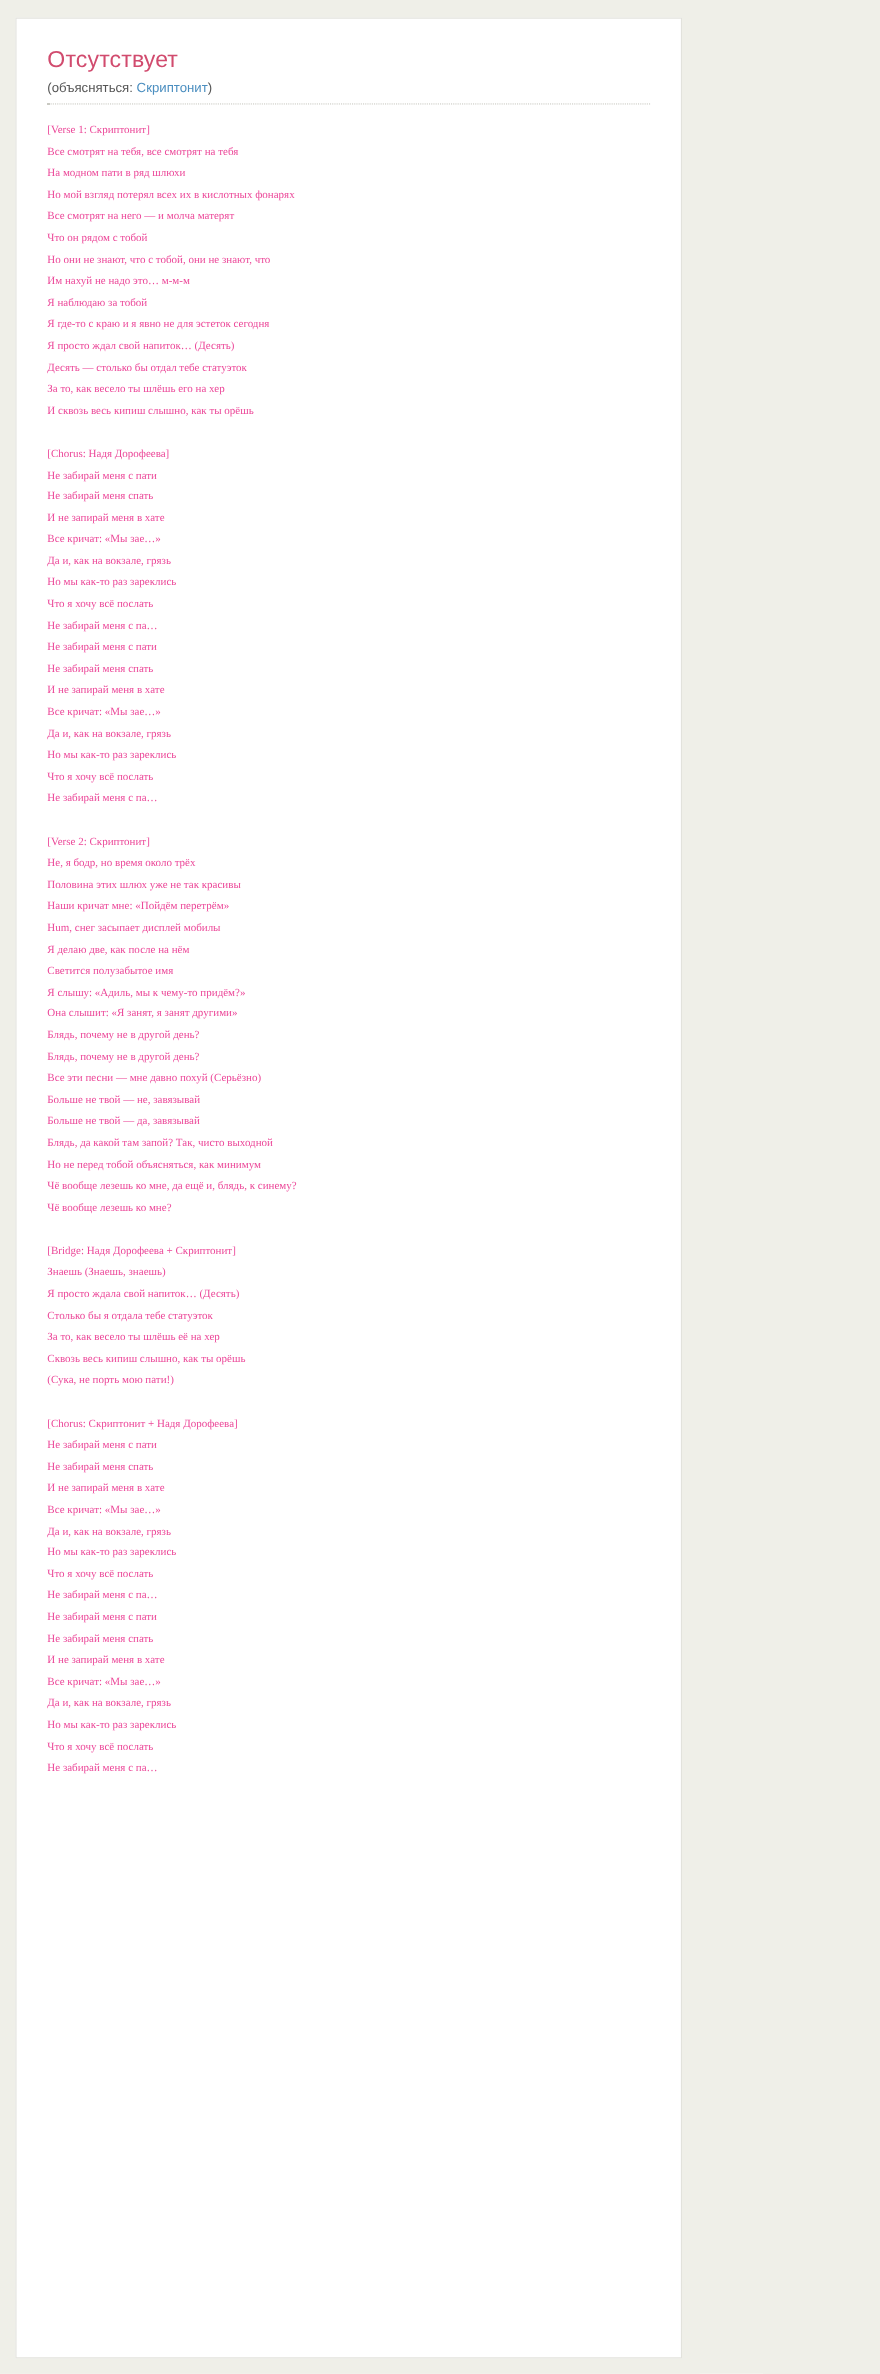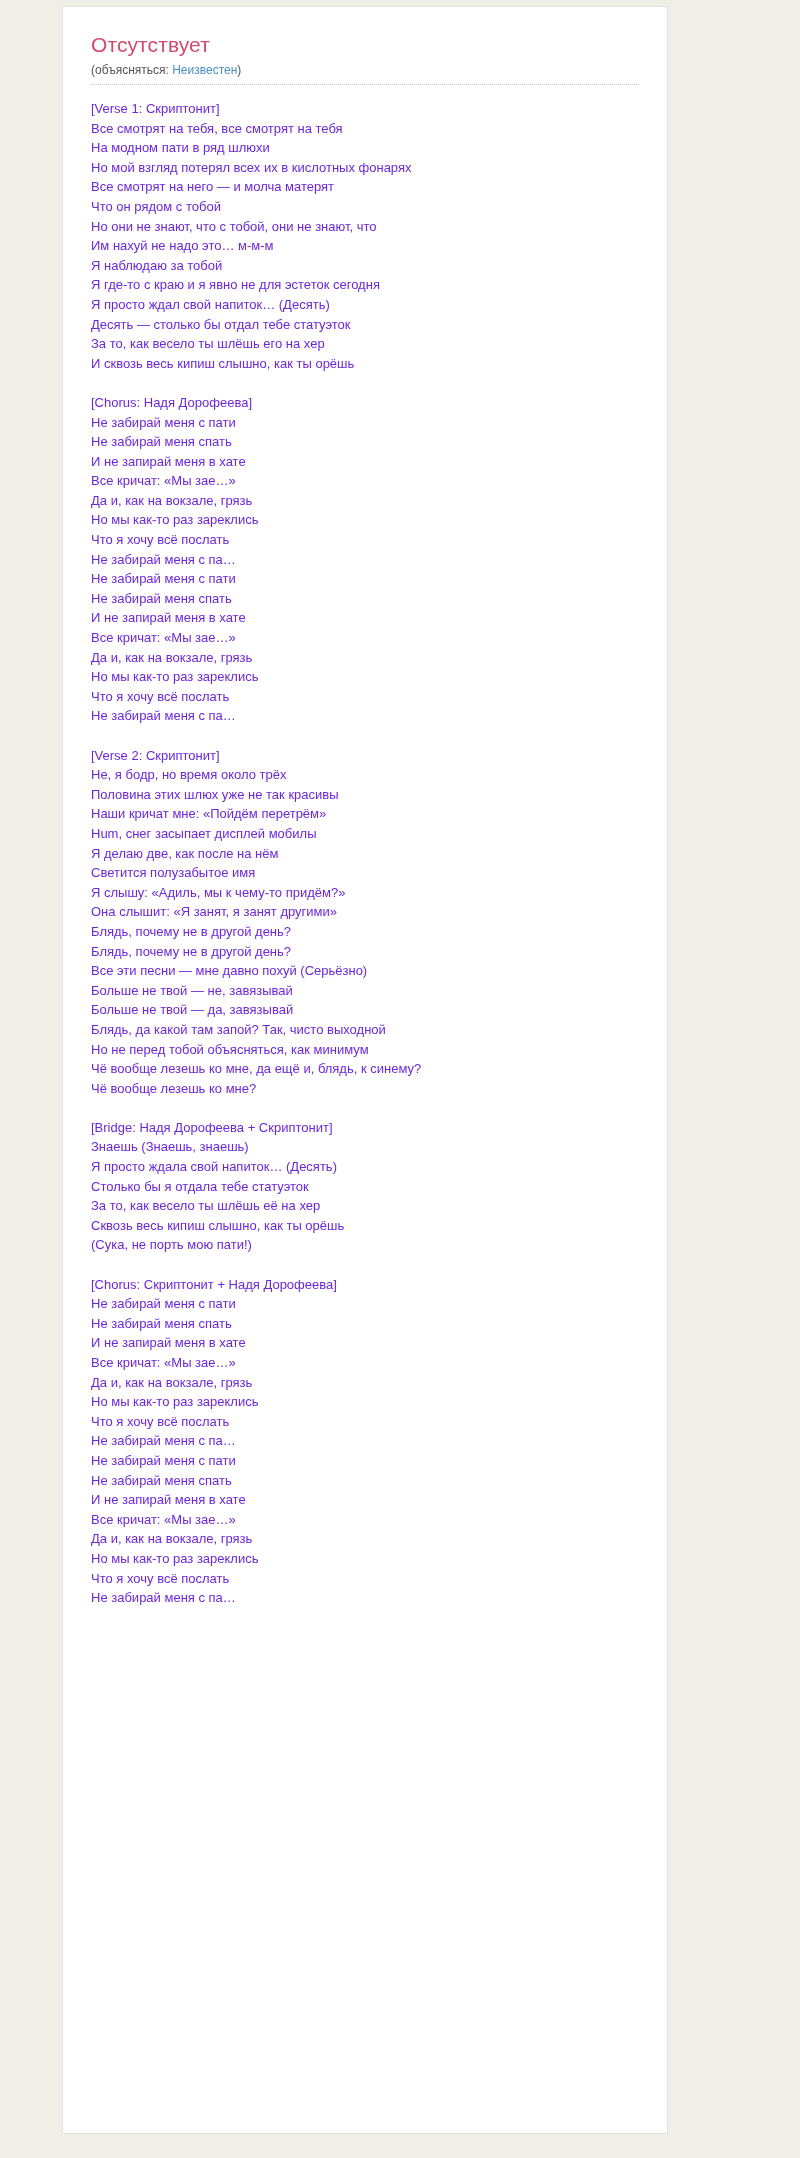--- a/index.html
+++ b/index.html
@@ -9,23 +9,22 @@
   body {
     width: 800px;
     min-height: 2158px;
     background: #efefe8;
     font-family: "Liberation Sans", sans-serif;
   }
   .page-frame {
     box-sizing: border-box;
     width: 636px;
     min-height: 2158px;
-    padding: 6px 16px 14px 14px;
+    padding: 16px 16px 14px 14px;
     background: #efefe8;
-    margin-left: 48px;
   }
   .sheet {
     box-sizing: border-box;
     background: #ffffff;
     border: 1px solid #e2e2dc;
     min-height: 2128px;
     padding: 26px 28px 30px 28px;
   }
   .song-title {
     color: #d14b6e;
@@ -44,36 +43,36 @@
     color: #4c8fc0;
     text-decoration: none;
   }
   .divider {
     border: none;
     border-top: 1px dotted #c9c9c2;
     margin: 0 0 14px 0;
     height: 0;
   }
   .lyrics {
-    font-size: 13px;
+    font-size: 10px;
     line-height: 19.6px;
-    color: #6d28d9;
+    color: #ec4899;
     white-space: pre-wrap;
-    font-family: Liberation Sans, sans-serif;
+    font-family: Liberation Serif, serif;
   }
 </style>
 </head>
 <body>
 
 <div class="page-frame">
   <div class="sheet">
 
     <h1 class="song-title">Отсутствует</h1>
 
-    <div class="artist-line"><span>(объясняться: </span><a class="artist-name" href="#">Неизвестен</a><span>)</span></div>
+    <div class="artist-line"><span>(объясняться: </span><a class="artist-name" href="#">Скриптонит</a><span>)</span></div>
 
     <hr class="divider">
 
     <div class="lyrics">[Verse 1: Скриптонит]
 Все смотрят на тебя, все смотрят на тебя
 На модном пати в ряд шлюхи
 Но мой взгляд потерял всех их в кислотных фонарях
 Все смотрят на него — и молча матерят
 Что он рядом с тобой
 Но они не знают, что с тобой, они не знают, что

